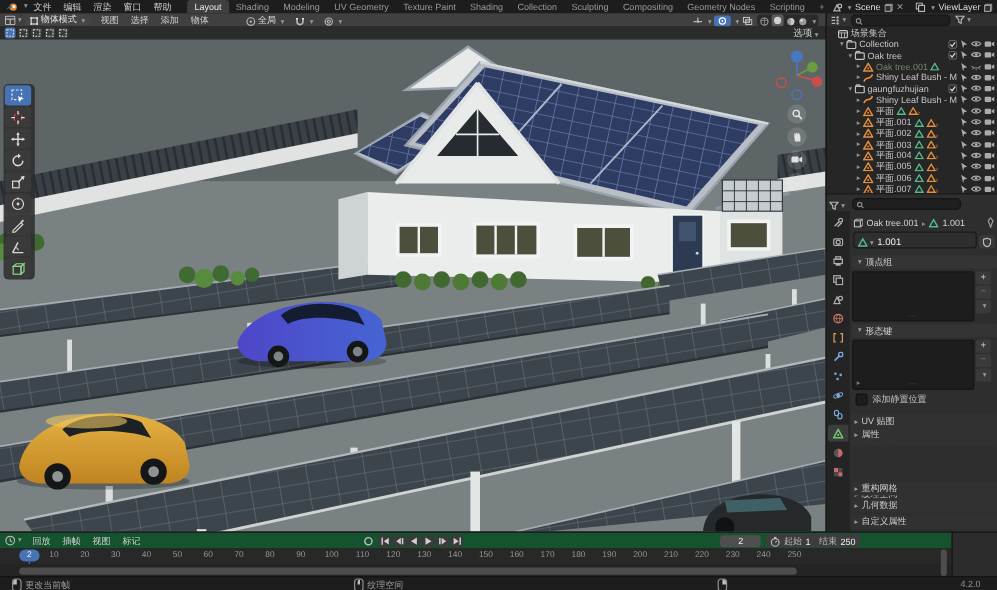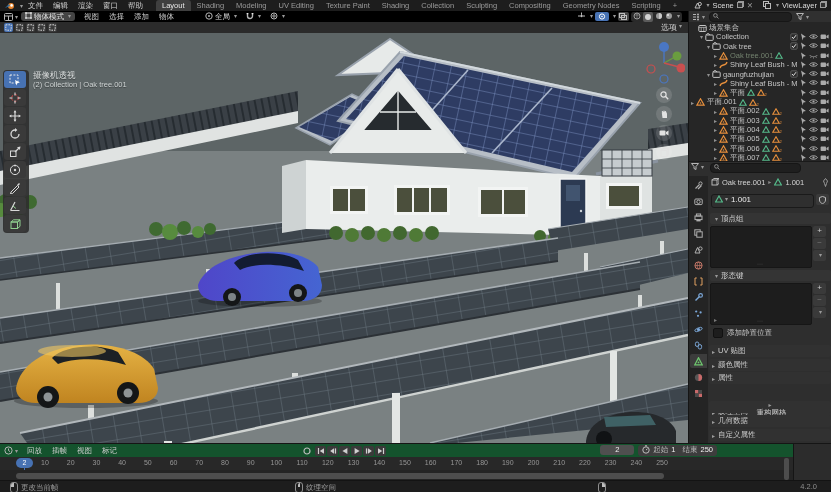--- a/index.html
+++ b/index.html
@@ -1,28 +1,28 @@
 <!DOCTYPE html>
 <html><head>
 <meta charset="utf-8">
 <style>
   html,body{margin:0;padding:0;background:#111}
   #app{position:relative;width:831px;height:492px;overflow:hidden;
        font-family:"Liberation Sans","DejaVu Sans",sans-serif;color:#c8c8c8;
        background:#1d1d1d;font-size:8px;-webkit-font-smoothing:antialiased}
   .abs{position:absolute}
-  .row{display:flex;align-items:flex-start}
+  .row{display:flex;align-items:flex-end}
   .menu-item{padding:0 5px;color:#cfcfcf;white-space:nowrap;cursor:default}
   .ws-tab{padding:1px 6px;color:#9a9a9a;white-space:nowrap;border-radius:3px 3px 0 0}
   .ws-tab.active{background:#3f3f3f;color:#e8e8e8}
   .chev{font-size:6px;color:#9a9a9a;margin-left:2px}
   
   #topbar{left:0;top:0;width:831px;height:11px;background:#1d1d1d;border-bottom:1px solid #131313;display:flex;align-items:center;font-size:7.5px}
   
-  #vp-header{left:0;top:11px;width:688px;height:11px;background:#000000;border-bottom:1px solid #222;display:flex;align-items:center;font-size:7.5px}
+  #vp-header{left:0;top:11px;width:688px;height:11px;background:#404040;border-bottom:1px solid #222;display:flex;align-items:center;font-size:7.5px}
   #outliner-header{left:688px;top:11px;width:143px;height:11px;background:#303030;border-bottom:1px solid #222;border-left:1px solid #151515;display:flex;align-items:center}
   #toolsettings{left:0;top:22px;width:688px;height:11px;background:#2b2b2b;border-bottom:1px solid #232323;display:flex;align-items:center}
   
   #viewport{left:0;top:33px;width:688px;height:410px;background:#5d6566}
   #vp-overlay-text{left:33px;top:37px;line-height:10px;color:#d8dcdc;text-shadow:0 1px 1px rgba(0,0,0,.4);pointer-events:none}
   #vp-overlay-text .l1{font-size:8.5px}
   #vp-overlay-text .l2{font-size:7.5px;color:#cfd4d4}
   
   #toolbar{left:3px;top:37px;width:24px;background:#2e2e2eE6;border-radius:4px;padding:1px;display:flex;flex-direction:column;gap:1px}
   .tool-btn{width:22px;height:17px;border-radius:3px;background:#3a3a3a;display:flex;align-items:center;justify-content:center}
@@ -82,21 +82,21 @@
         <span class="menu-item">文件</span>
         <span class="menu-item">编辑</span>
         <span class="menu-item">渲染</span>
         <span class="menu-item">窗口</span>
         <span class="menu-item">帮助</span>
       </span>
     <span id="ws-tabs" class="row" style="margin-left:8px">
         <span class="ws-tab active">Layout</span>
         <span class="ws-tab">Shading</span>
         <span class="ws-tab">Modeling</span>
-        <span class="ws-tab">UV Editing</span>
+        <span class="ws-tab">UV Geometry</span>
         <span class="ws-tab">Texture Paint</span>
         <span class="ws-tab">Shading</span>
         <span class="ws-tab">Collection</span>
         <span class="ws-tab">Sculpting</span>
         <span class="ws-tab">Compositing</span>
         <span class="ws-tab">Geometry Nodes</span>
         <span class="ws-tab">Scripting</span>
       </span>
     <span class="ws-tab">+</span>
     <span class="row" style="margin-left:auto;margin-right:4px;gap:3px">
@@ -457,24 +457,20 @@
         <polygon points="430,410 688,351 688,387 456,410" fill="url(#cpanel)"></polygon>
         <line x1="430" y1="410" x2="688" y2="351" stroke="#a6adb2" stroke-width="1.4"></line>
       </g>
       <g>
         <path d="M586 408 C588 392 604 381 630 379 C656 378 672 387 676 398 L676 410 L586 410 Z" fill="#26292c"></path>
         <polygon points="604,384 650,382 656,392 606,394" fill="#3f6165"></polygon>
         <circle cx="604" cy="406" r="8" fill="#101214"></circle>
       </g>
     </svg>
 
-    <div id="vp-overlay-text" class="abs">
-      <div class="l1">摄像机透视</div>
-      <div class="l2">(2) Collection | Oak tree.001</div>
-    </div>
 
     <div id="toolbar" class="abs">
         <div class="tool-btn active">
           <svg width="12" height="12" viewBox="0 0 12 12">
             <rect x="1" y="1" width="8" height="8" fill="none" stroke="#e8e8e8" stroke-dasharray="2 1.4"></rect>
             <polygon points="6,6 11,8.5 8.5,9 7.5,11.5" fill="#fff"></polygon>
           </svg>
         </div>
         <div class="tool-btn">
           <svg width="12" height="12" viewBox="0 0 12 12">
@@ -813,21 +809,21 @@
             </svg>
           </span>
           <span>
             <svg width="9" height="7" viewBox="0 0 9 7">
               <rect x="0.6" y="1.6" width="5.4" height="4.4" rx="0.8" fill="#ababab"></rect>
               <polygon points="6.4,3 8.6,1.6 8.6,5.6 6.4,4.4" fill="#ababab"></polygon>
             </svg>
           </span>
         </span>
       </div>
-      <div class="ol-row" style="">
+      <div class="ol-row" style="padding-left: 23px;">
         <span class="exp">▸</span>
         <span>
           <svg width="9" height="8" viewBox="0 0 9 8">
             <polygon points="4.5,0.8 8.2,7.2 0.8,7.2" fill="none" stroke="#e78f3c" stroke-width="1.2"></polygon>
             <circle cx="4.5" cy="5" r="0.8" fill="#e78f3c"></circle>
           </svg>
         </span>
         <span class="lbl">平面.001</span>
         <span style="margin-left: 2px;">
           <svg width="8" height="7" viewBox="0 0 8 7">
@@ -1271,29 +1267,29 @@
 
     <div id="prop-collapsed">
         <div class="pcollapsed" style="top: 183px;">
           <span style="font-size: 6px; color: rgb(154, 154, 154); margin-right: 3px;">▸</span>
           <span>UV 贴图</span>
         </div>
         <div class="pcollapsed" style="top: 197px;">
           <span style="font-size: 6px; color: rgb(154, 154, 154); margin-right: 3px;">▸</span>
           <span>颜色属性</span>
         </div>
-        <div class="pcollapsed" style="top: 210px;">
+        <div class="pcollapsed" style="top: 194px;">
           <span style="font-size: 6px; color: rgb(154, 154, 154); margin-right: 3px;">▸</span>
           <span>属性</span>
         </div>
         <div class="pcollapsed" style="top: 225px; margin-top: 19px;">
           <span style="font-size: 6px; color: rgb(154, 154, 154); margin-right: 3px;">▸</span>
           <span>纹理空间</span>
         </div>
-        <div class="pcollapsed" style="top: 239px; flex-direction: column;">
+        <div class="pcollapsed" style="top: 239px;">
           <span style="font-size: 6px; color: rgb(154, 154, 154); margin-right: 3px;">▸</span>
           <span>重构网格</span>
         </div>
         <div class="pcollapsed" style="top: 253px;">
           <span style="font-size: 6px; color: rgb(154, 154, 154); margin-right: 3px;">▸</span>
           <span>几何数据</span>
         </div>
         <div class="pcollapsed" style="top: 267px;">
           <span style="font-size: 6px; color: rgb(154, 154, 154); margin-right: 3px;">▸</span>
           <span>自定义属性</span>

